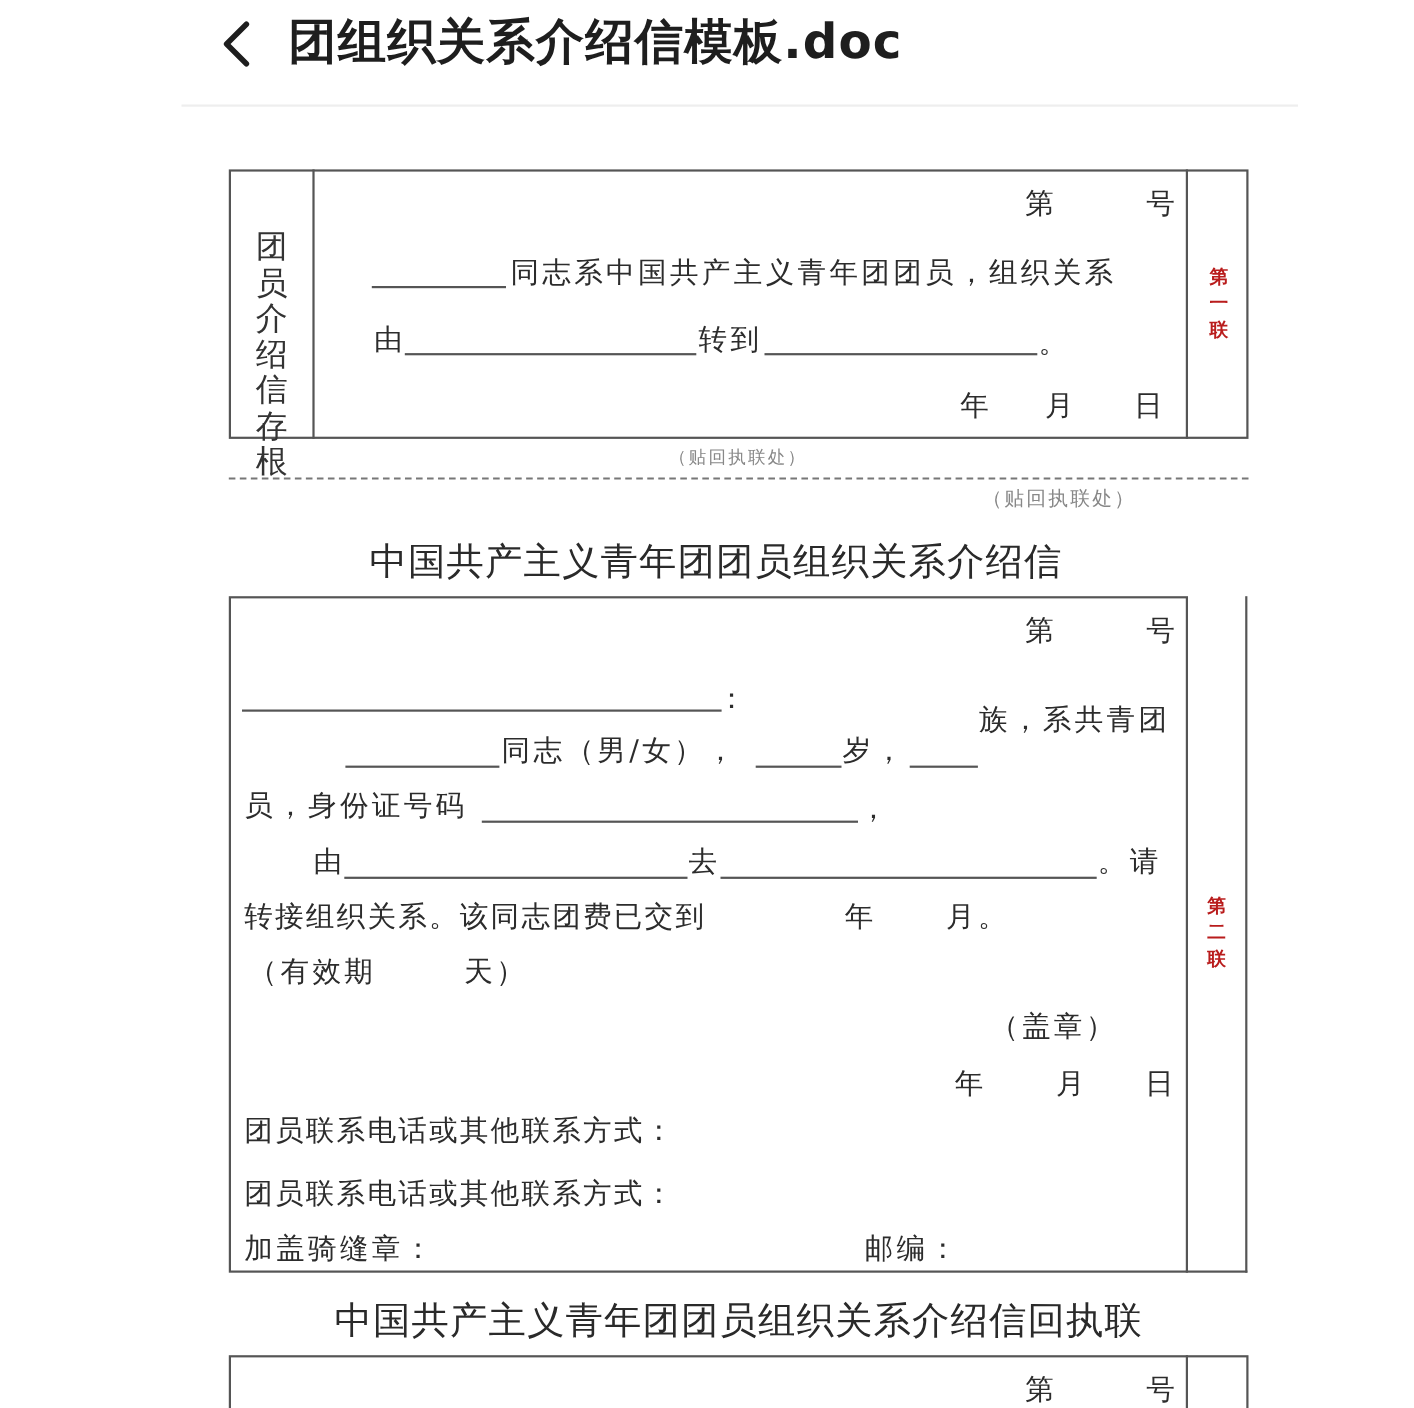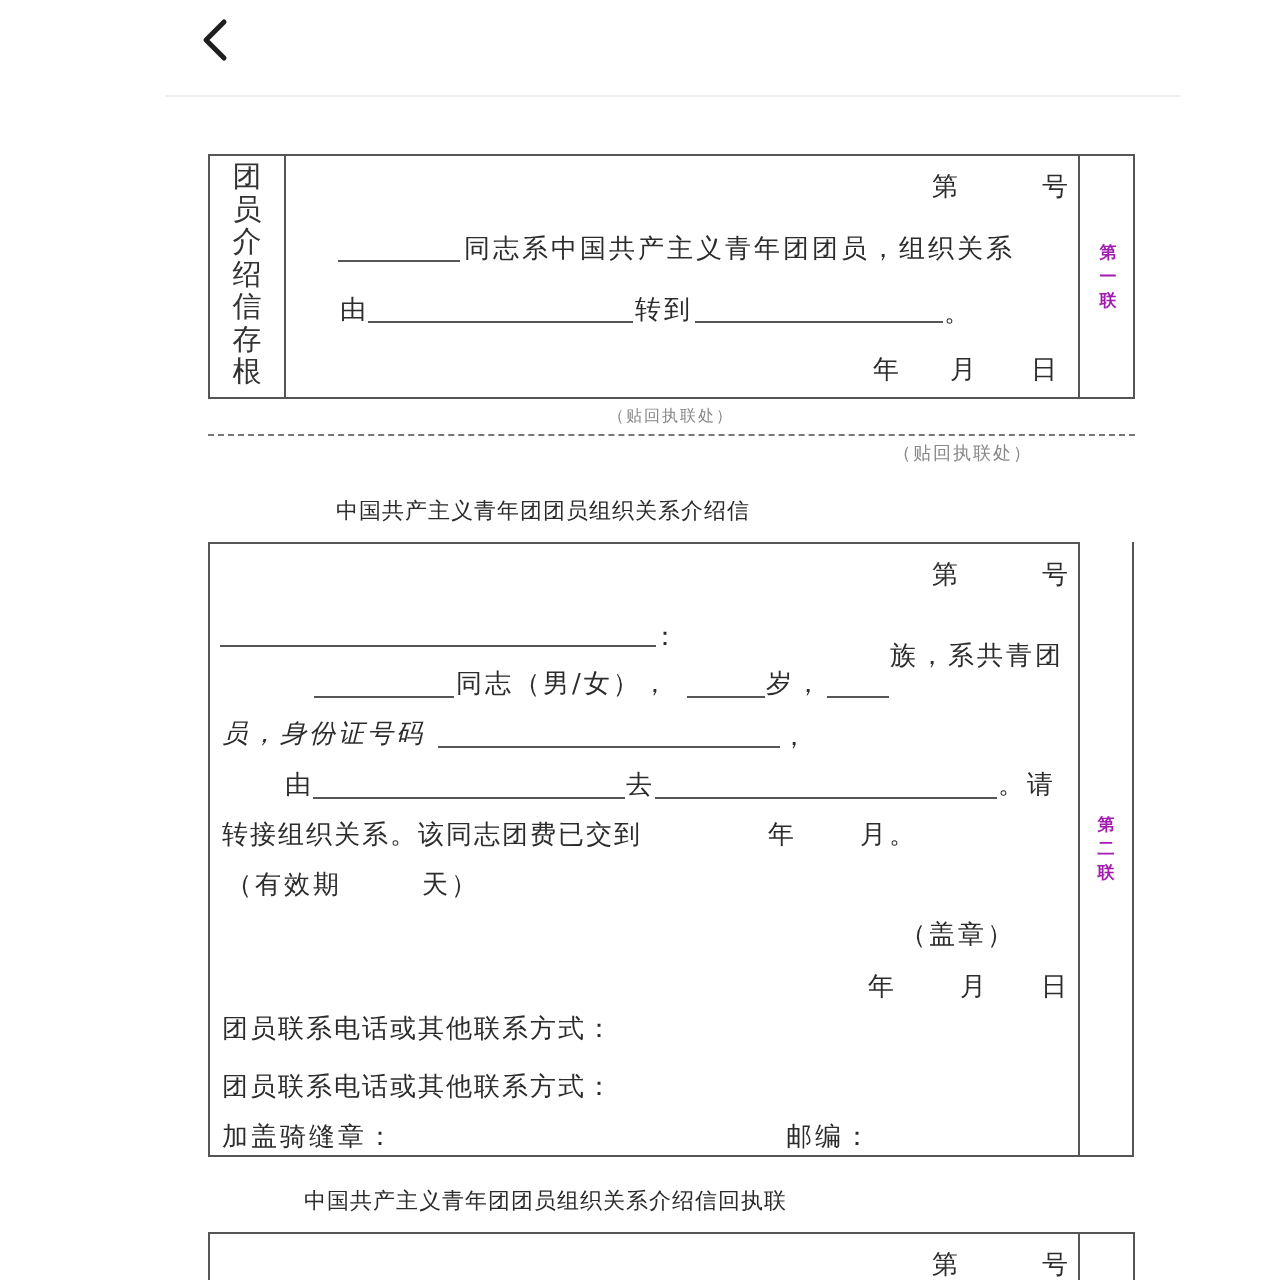--- a/index.html
+++ b/index.html
@@ -13,37 +13,38 @@
   .doc-title { position: absolute; left: 262px; top: 10px; font-size: 44px; font-weight: bold; color: #1e1e1e; letter-spacing: 1px; line-height: 58px; white-space: nowrap; }
   .header-divider { position: absolute; left: 165px; top: 95px; width: 1015px; height: 2px; background: #eeeeee; }
 
   
   .ft { position: absolute; font-family: "DejaVu Serif", serif; font-size: 26px; color: #2c2c2c; white-space: nowrap; line-height: 32px; letter-spacing: 3px; }
   .blank { position: absolute; height: 2px; background: #555; }
   .box { position: absolute; border: 2px solid #555; }
   .vline { position: absolute; width: 2px; background: #555; }
   .hline { position: absolute; height: 2px; background: #555; }
 
-  .vert-text { position: absolute; font-family: "DejaVu Sans", sans-serif; font-size: 29px; color: #333; line-height: 32.5px; width: 36px; text-align: center; word-break: break-all; white-space: normal; }
-  .lian { position: absolute; font-family: "DejaVu Serif", serif; font-size: 17px; font-weight: bold; color: #a21caf; line-height: 24px; width: 22px; text-align: center; word-break: break-all; white-space: normal; }
+  .vert-text { position: absolute; font-family: "DejaVu Sans", sans-serif; font-size: 29px; color: #333; line-height: 32.5px; width: 36px; text-align: center; word-break: break-all; white-space: normal; margin-top: 48px; }
+  .lian { position: absolute; font-family: "DejaVu Serif", serif; font-size: 17px; font-weight: bold; color: #b91c1c; line-height: 24px; width: 22px; text-align: center; word-break: break-all; white-space: normal; }
 
   .small-note { position: absolute; font-family: "DejaVu Serif", serif; font-size: 16px; color: #888; white-space: nowrap; letter-spacing: 2px; }
   .dashed { position: absolute; height: 0; border-top: 2px dashed #777; }
 
-  .section-title { position: absolute; font-family: "DejaVu Sans", sans-serif; font-size: 22px; color: #2a2a2a; white-space: nowrap; letter-spacing: 1px; line-height: 42px; }
+  .section-title { position: absolute; font-family: "DejaVu Sans", sans-serif; font-size: 34px; color: #2a2a2a; white-space: nowrap; letter-spacing: 1px; line-height: 42px; }
 </style>
 </head>
 <body>
 
 <div class="topbar">
   <div class="back-btn">
     <svg viewBox="0 0 40 52">
       <polyline points="28,8 10,26 28,44" fill="none" stroke="#1e1e1e" stroke-width="5" stroke-linecap="round" stroke-linejoin="round"></polyline>
     </svg>
   </div>
+  <div class="doc-title">团组织关系介绍信模板.doc</div>
   <div class="header-divider"></div>
 </div>
 
 <div>
   <div class="box" style="left:208px; top:154px; width:927px; height:245px;"></div>
   <div class="vline" style="left:284px; top:154px; height:245px;"></div>
   <div class="vline" style="left:1078px; top:154px; height:245px;"></div>
 
   <div class="vert-text" style="left:229px; top:160px;">团员介绍信存根</div>
 
@@ -83,21 +84,21 @@
   <div class="blank" style="left:220px; top:645px; width:436px;"></div>
   <div class="ft" style="left:652px; top:620px;">：</div>
 
   <div class="blank" style="left:314px; top:696px; width:140px;"></div>
   <div class="ft" style="left:456px; top:667px;">同志（男/女），</div>
   <div class="blank" style="left:687px; top:696px; width:78px;"></div>
   <div class="ft" style="left:766px; top:667px;">岁，</div>
   <div class="blank" style="left:827px; top:696px; width:62px;"></div>
   <div class="ft" style="left:890px; top:639px;">族，系共青团</div>
 
-  <div class="ft" style="left:222px; top:717px;font-style:italic;">员，身份证号码</div>
+  <div class="ft" style="left:222px; top:717px;">员，身份证号码</div>
   <div class="blank" style="left:438px; top:746px; width:342px;"></div>
   <div class="ft" style="left:781px; top:720px;">，</div>
 
   <div class="ft" style="left:285px; top:768px;">由</div>
   <div class="blank" style="left:313px; top:797px; width:312px;"></div>
   <div class="ft" style="left:626px; top:768px;">去</div>
   <div class="blank" style="left:655px; top:797px; width:342px;"></div>
   <div class="ft" style="left:998px; top:768px;">。请</div>
 
   <div class="ft" style="left:222px; top:818px; letter-spacing:2px;">转接组织关系。该同志团费已交到</div>

